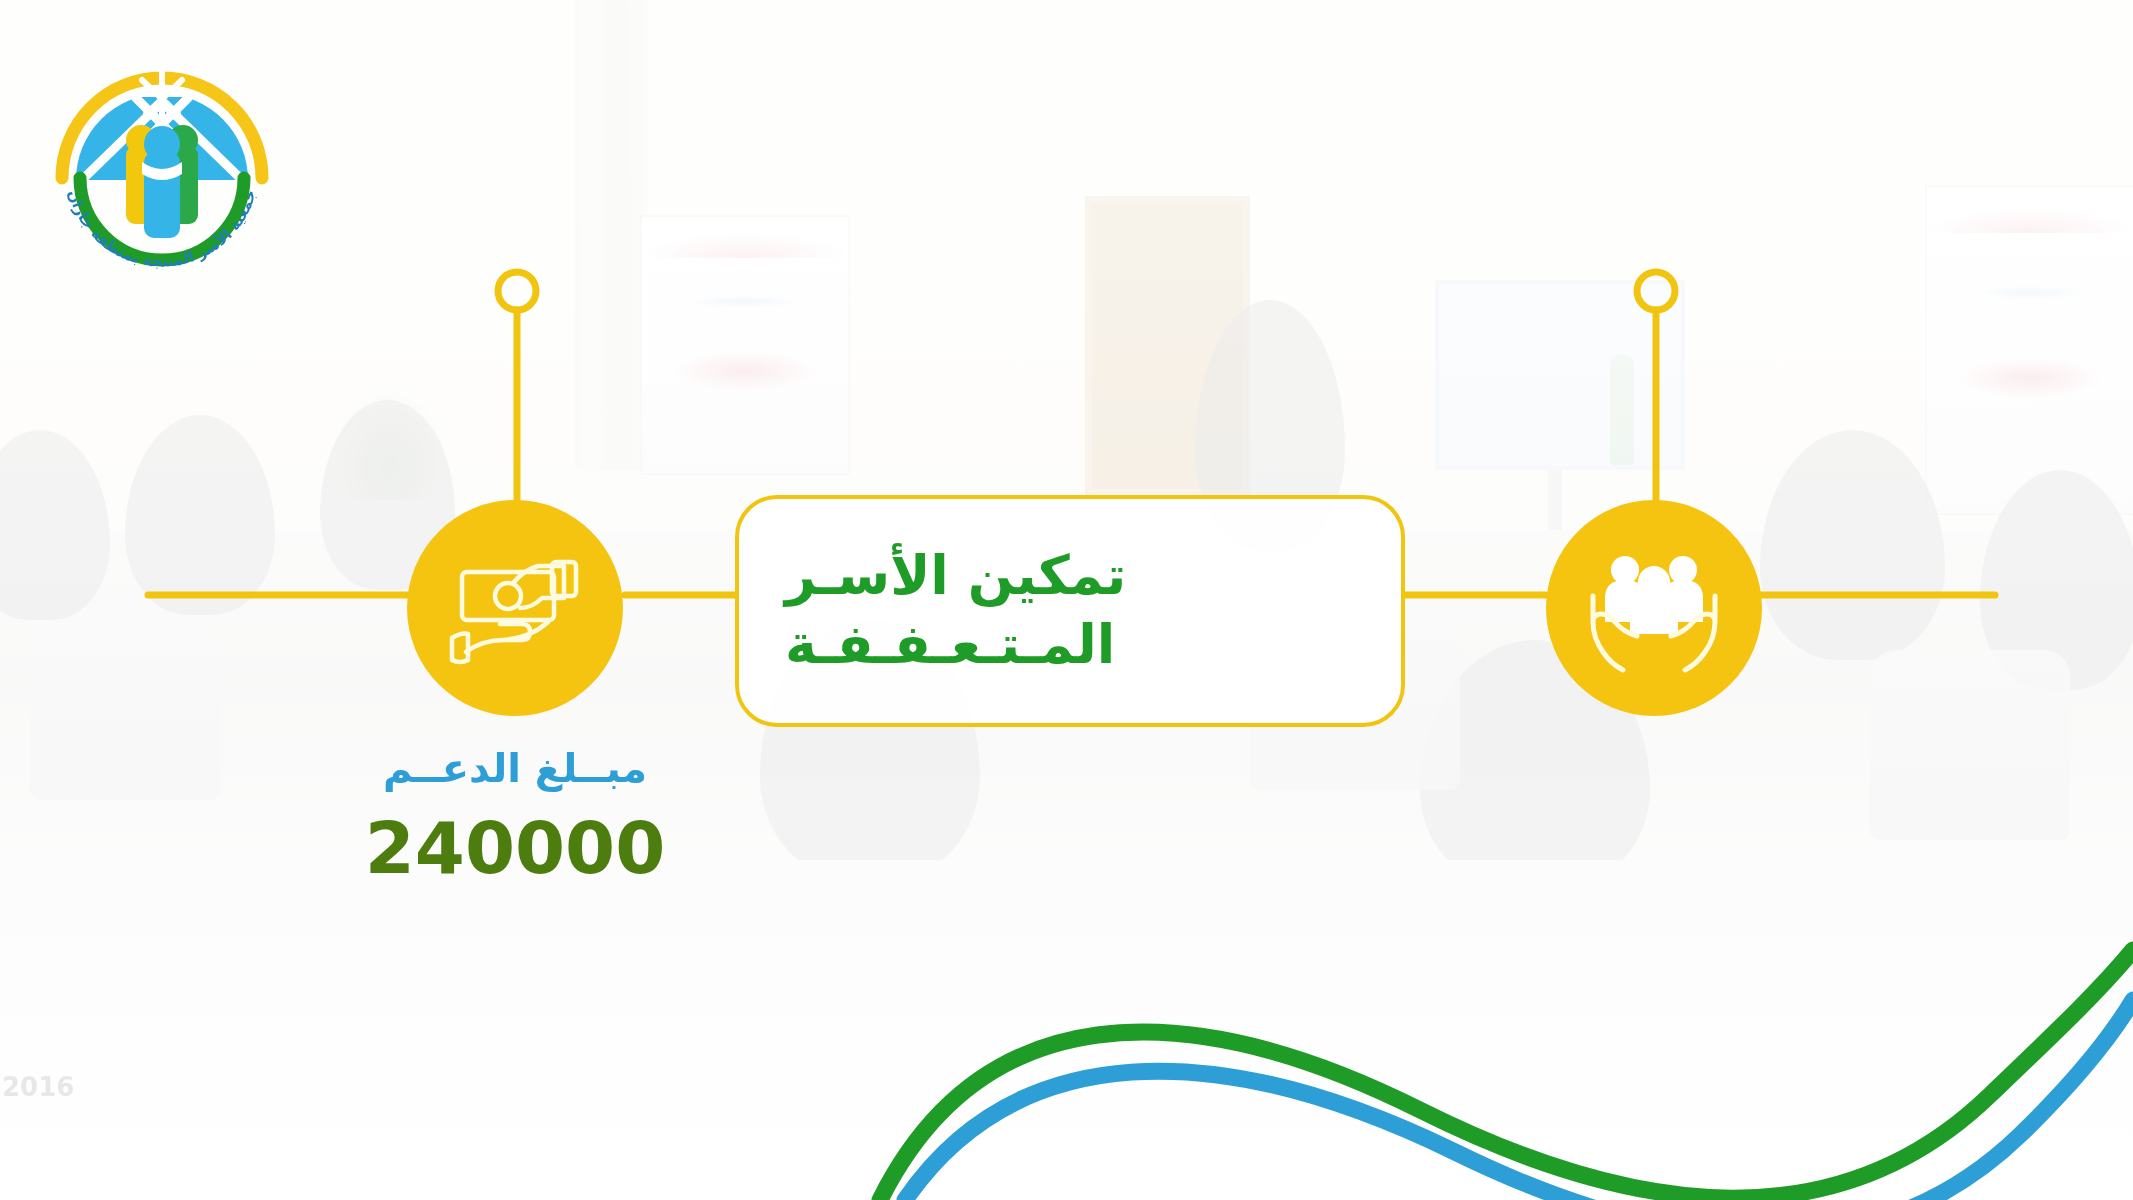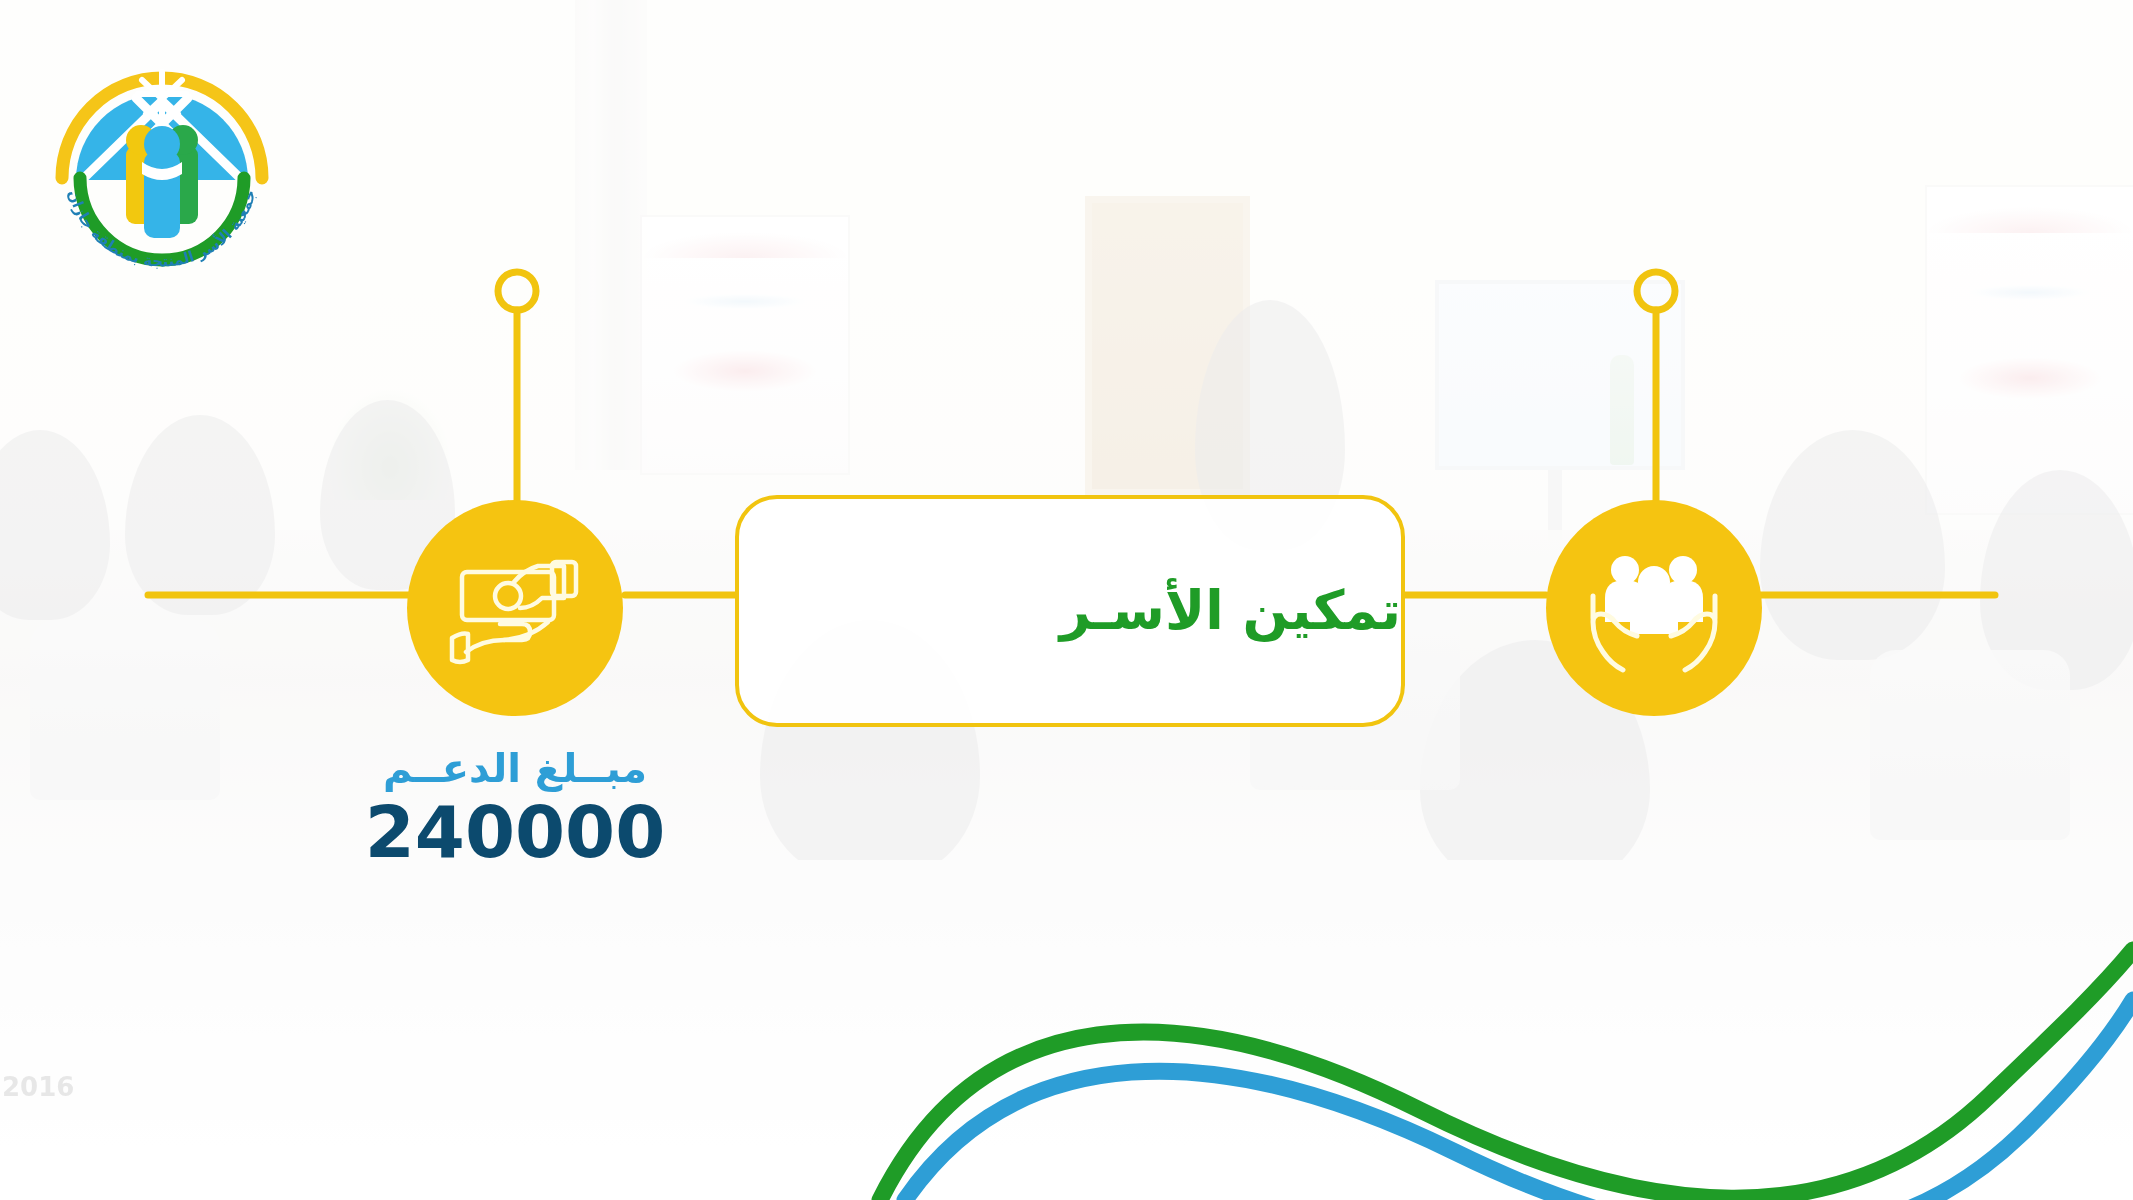--- a/index.html
+++ b/index.html
@@ -173,23 +173,24 @@
   #title-card {
     position: absolute;
     left: 735px; top: 495px;
     width: 670px; height: 232px;
     background: rgba(255,255,255,0.90);
     border: 4px solid #f1c40f;
     border-radius: 42px;
     box-sizing: border-box;
     display: flex;
     flex-direction: column;
-    align-items: flex-start;
+    align-items: flex-end;
     justify-content: center;
     gap: 4px;
+    padding-left: 46px;
   }
   #title-card .title-line {
     color: #1f9c27;
     font-size: 54px;
     font-weight: bold;
     line-height: 1.2;
     letter-spacing: 0px;
     white-space: nowrap;
   }
 
@@ -203,25 +204,25 @@
   #metric-text-benef   { left: 1425px; top: 745px; }
 
   .metric-label {
     color: #2e9ed6;
     font-size: 40px;
     font-weight: bold;
     line-height: 1.15;
     white-space: nowrap;
   }
   .metric-value {
-    color: #0c4a6e;
+    color: #4d7c0f;
     font-size: 72px;
     font-weight: bold;
     line-height: 1.1;
-    margin-top: 2px;
+    margin-top: 18px;
     direction: ltr;
   }
 
   
   #bottom-waves {
     position: absolute;
     left: 0; bottom: 0;
     width: 2133px; height: 320px;
     pointer-events: none;
   }
@@ -367,20 +368,21 @@
         <path d="M58 96 q-14 -4 -22 -14 q-6 -8 -14 -8 q-8 0 -8 8 q0 16 10 30 q8 12 20 18"></path>
         <path d="M14 78 v-22"></path>
         <path d="M92 96 q14 -4 22 -14 q6 -8 14 -8 q8 0 8 8 q0 16 -10 30 q-8 12 -20 18"></path>
         <path d="M136 78 v-22"></path>
       </g>
     </svg>
   </div>
 
   <div id="title-card">
     <div class="title-line">تمكين الأسـر</div>
+    <div class="title-line">المـتـعـفـفـة</div>
   </div>
 
   <div class="metric-text" id="metric-text-support">
     <div class="metric-label">مبــلغ الدعــم</div>
     <div class="metric-value">240000</div>
   </div>
 
 
   <svg id="bottom-waves" viewBox="0 0 2133 320" preserveAspectRatio="none">
     <path d="M 880 320 C 980 120, 1180 110, 1420 230 C 1640 340, 1840 360, 1990 215 C 2060 148, 2100 110, 2133 70" fill="none" stroke="#1f9c27" stroke-width="17" stroke-linecap="round"></path>

